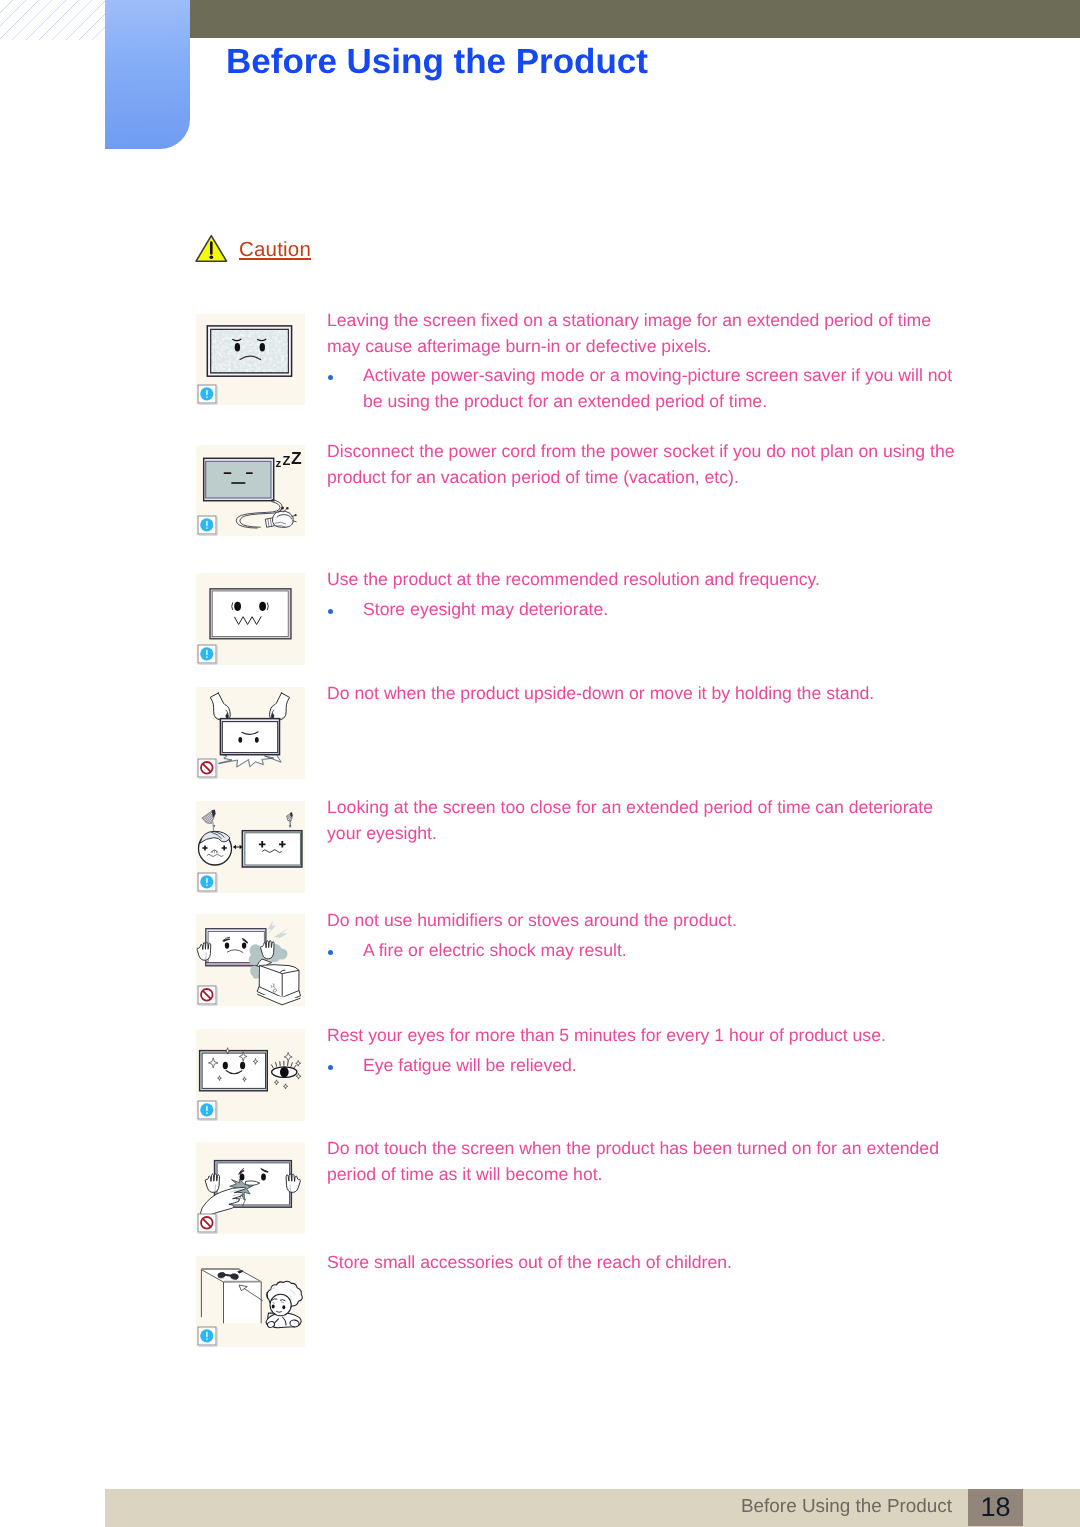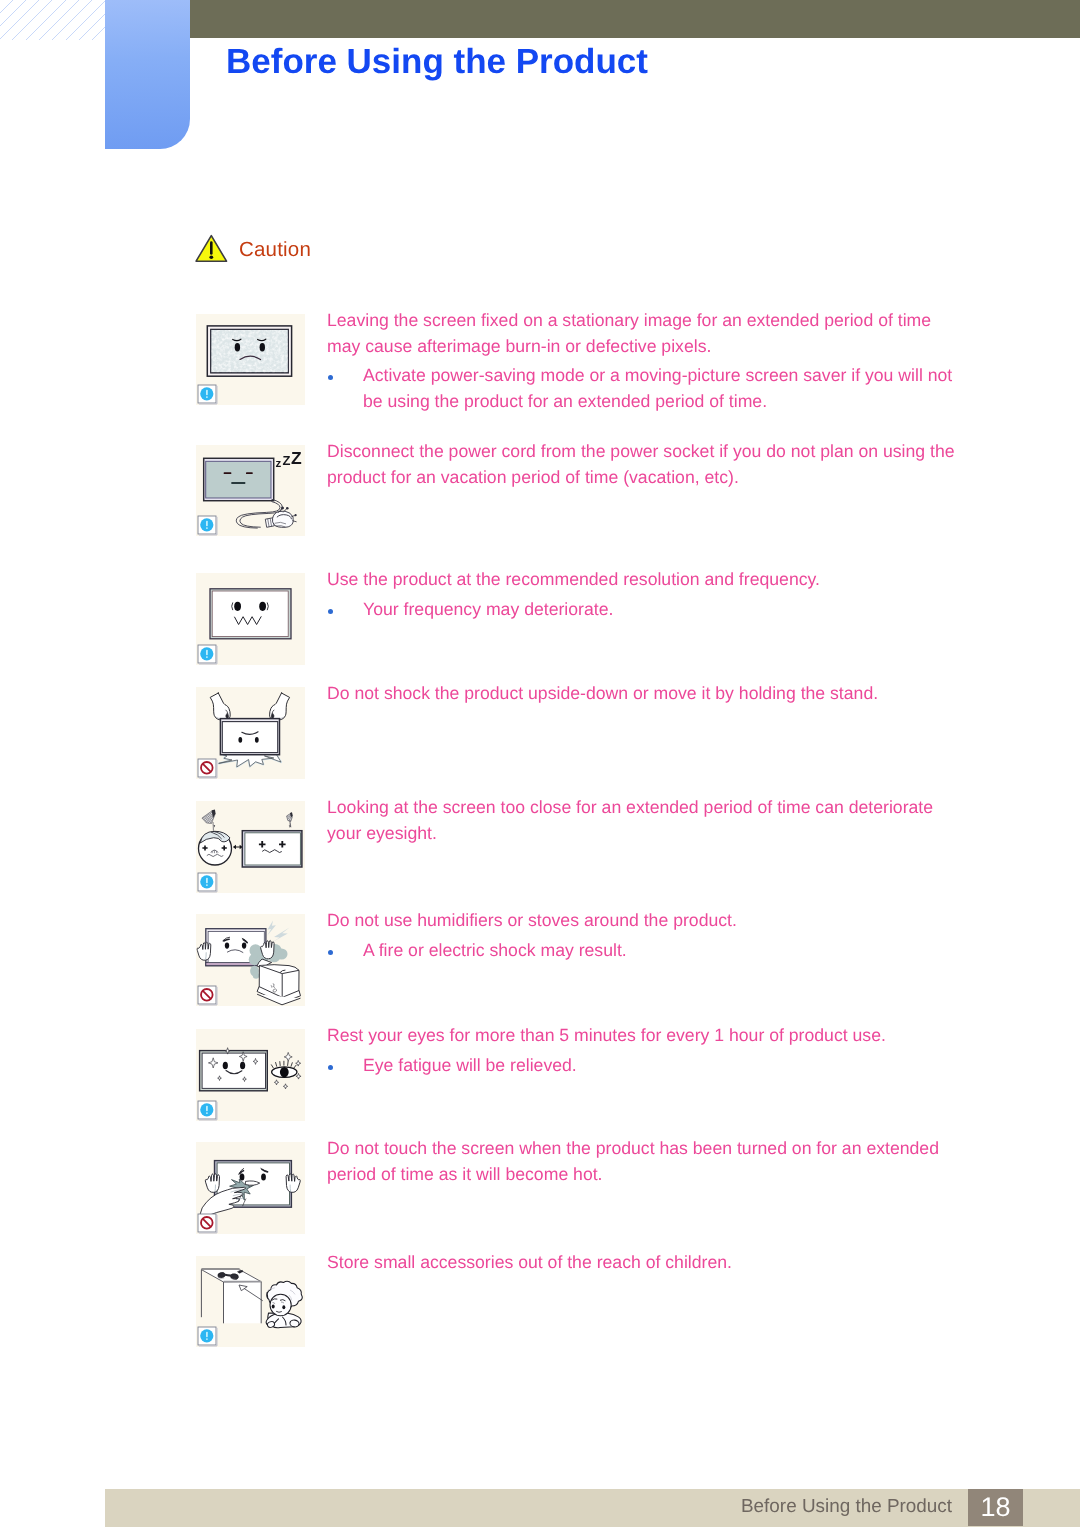--- a/index.html
+++ b/index.html
@@ -12,35 +12,35 @@
   .hatch{position:absolute;left:0;top:0;width:106px;height:40px;
      background:repeating-linear-gradient(-45deg, rgba(118,158,240,.40) 0 0.75px, rgba(255,255,255,0) 0.75px 9.4px);}
   .bluetab{position:absolute;left:105px;top:0;width:85px;height:149px;
      border-bottom-right-radius:30px;
      background:linear-gradient(178deg,#9ebdf9 0%,#86aef6 40%,#6f9cf2 100%);}
   .olivebar{position:absolute;left:190px;top:0;right:0;height:38px;background:#6d6d57;}
   .title{position:absolute;left:226px;top:44px;font-size:35px;font-weight:bold;color:#1348f2;letter-spacing:0px;line-height:35px;}
 
   
   .caution{position:absolute;left:194px;top:232px;}
-  .caution-label{position:absolute;left:45px;top:8px;font-size:20.5px;color:#c53d11;letter-spacing:0.2px;line-height:20.5px;}
+  .caution-label{position:absolute;left:45px;top:8px;font-size:20.5px;color:#c53d11;letter-spacing:0.2px;line-height:20.5px;text-decoration:underline;}
 
   
   .panel{position:absolute;left:196px;width:109px;background:#fbf7ec;}
   .panel svg{display:block;}
   .ptext{position:absolute;left:327px;width:634px;color:#ec4899;font-size:17.65px;line-height:25.5px;}
   .bullet-row{display:flex;margin-top:4px;}
   .bullet{width:36px;flex:none;line-height:25.5px;font-size:0;text-align:left;position:relative;}
   .bullet i{position:absolute;left:1px;top:12px;width:5.2px;height:5.2px;border-radius:50%;background:#2d6ad2;display:block;}
   .btext{flex:1;}
 
   
   .footerbar{position:absolute;left:105px;top:1489px;right:0;bottom:0;background:#dad4c0;}
   .footer-text{position:absolute;left:741px;top:1494px;font-size:18.9px;color:#6f6760;line-height:26px;}
-  .pagenum{position:absolute;left:968px;top:1489px;width:55px;height:37px;background:#918679;color:#ffffff;font-size:27px;line-height:37px;text-align:center;}
+  .pagenum{position:absolute;left:968px;top:1489px;width:55px;height:37px;background:#918679;color:#0f172a;font-size:27px;line-height:37px;text-align:center;}
 </style>
 </head>
 <body>
 
 <div class="page">
   <div class="hatch"></div>
   <div class="bluetab"></div>
   <div class="olivebar"></div>
   <div class="title">Before Using the Product</div>
 
@@ -164,21 +164,21 @@
       <rect x="9" y="5.8" width="1.8" height="5.5" rx="0.8" fill="#bfeefc"></rect>
       <rect x="9" y="12.2" width="1.8" height="1.8" rx="0.8" fill="#bfeefc"></rect>
     </svg>
   </div>
   <div class="ptext" style="top:567px">
     <div>Use the product at the recommended resolution and frequency.</div>
     <div class="bullet-row">
         <span class="bullet">
           <i></i>
         </span>
-        <span class="btext">Your frequency may deteriorate.</span>
+        <span class="btext">Store eyesight may deteriorate.</span>
       </div>
   </div>
 
   <div class="panel" style="top:687px;height:92px">
     <svg width="109" height="92" viewBox="0 0 109 92">
 
       <path d="M25.3 67.2 L31.0 68.9 L27.9 71.3 L36.0 73.0 L22.7 76.4 L41.6 73.0 L40.8 79.9 L52.6 72.5 L53.8 79.5 L59.6 74.8 L67.4 77.5 L65.8 72.4 L77.8 71.0 L68.4 68.9 L85.0 75.1 L80.5 67.6 Z" fill="#ffffff" stroke="#d4e3eb" stroke-width="2" stroke-linejoin="round"></path>
       <path d="M25.3 67.2 L31.0 68.9 L27.9 71.3 L36.0 73.0 L22.7 76.4 L41.6 73.0 L40.8 79.9 L52.6 72.5 L53.8 79.5 L59.6 74.8 L67.4 77.5 L65.8 72.4 L77.8 71.0 L68.4 68.9 L85.0 75.1 L80.5 67.6 Z" fill="#ffffff" stroke="#4b5257" stroke-width="0.75" stroke-linejoin="round"></path>
 
       <g fill="#ffffff" stroke="#232329" stroke-width="0.95" stroke-linejoin="round" stroke-linecap="round">
@@ -205,21 +205,21 @@
     </svg>
     <svg width="21" height="21" viewBox="0 0 21 21" style="position:absolute;left:1px;top:71px">
       <rect x="1" y="1" width="18" height="18" fill="#ffffff" stroke="#7c808f" stroke-width="0.9"></rect>
       <rect x="1.9" y="19.3" width="18" height="1.2" fill="#c1c2ce"></rect>
         <rect x="19.3" y="1.9" width="1.2" height="18" fill="#c1c2ce"></rect>
       <circle cx="9.8" cy="9.8" r="5.8" fill="none" stroke="#a8182c" stroke-width="1.8"></circle>
       <line x1="5.9" y1="5.9" x2="13.8" y2="13.8" stroke="#a8182c" stroke-width="1.8"></line>
     </svg>
   </div>
   <div class="ptext" style="top:681px">
-    <div>Do not shock the product upside-down or move it by holding the stand.</div>
+    <div>Do not when the product upside-down or move it by holding the stand.</div>
   </div>
 
   <div class="panel" style="top:801px;height:92px">
     <svg width="109" height="92" viewBox="0 0 109 92">
 
       <defs>
         <pattern id="hatch5" width="1.7" height="1.7" patternUnits="userSpaceOnUse" patternTransform="rotate(35)">
           <rect width="1.7" height="1.7" fill="#ffffff"></rect>
           <path d="M0 0.55 h1.7M0.55 0 v1.7" stroke="#55555f" stroke-width="0.45"></path>
         </pattern>

